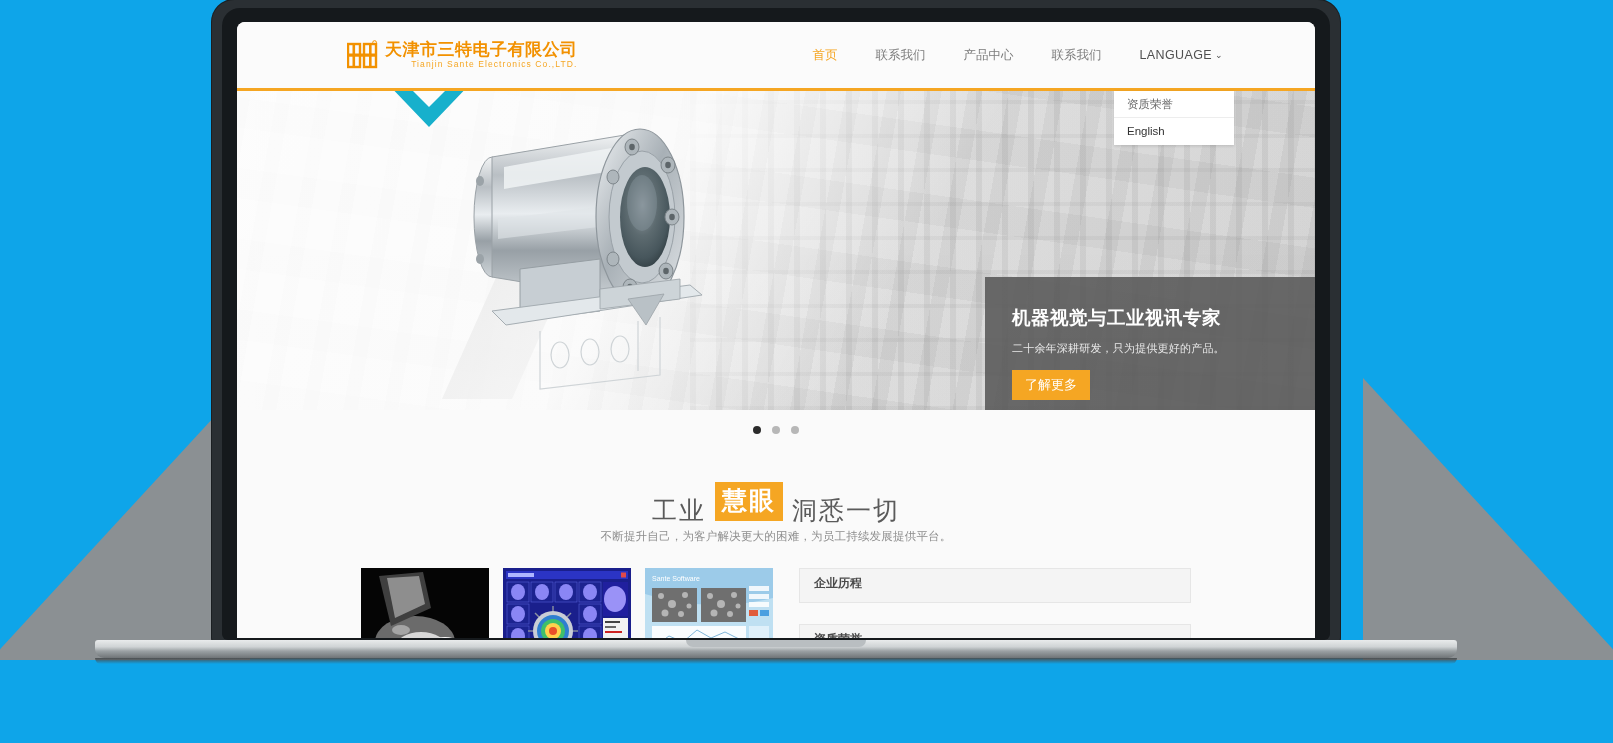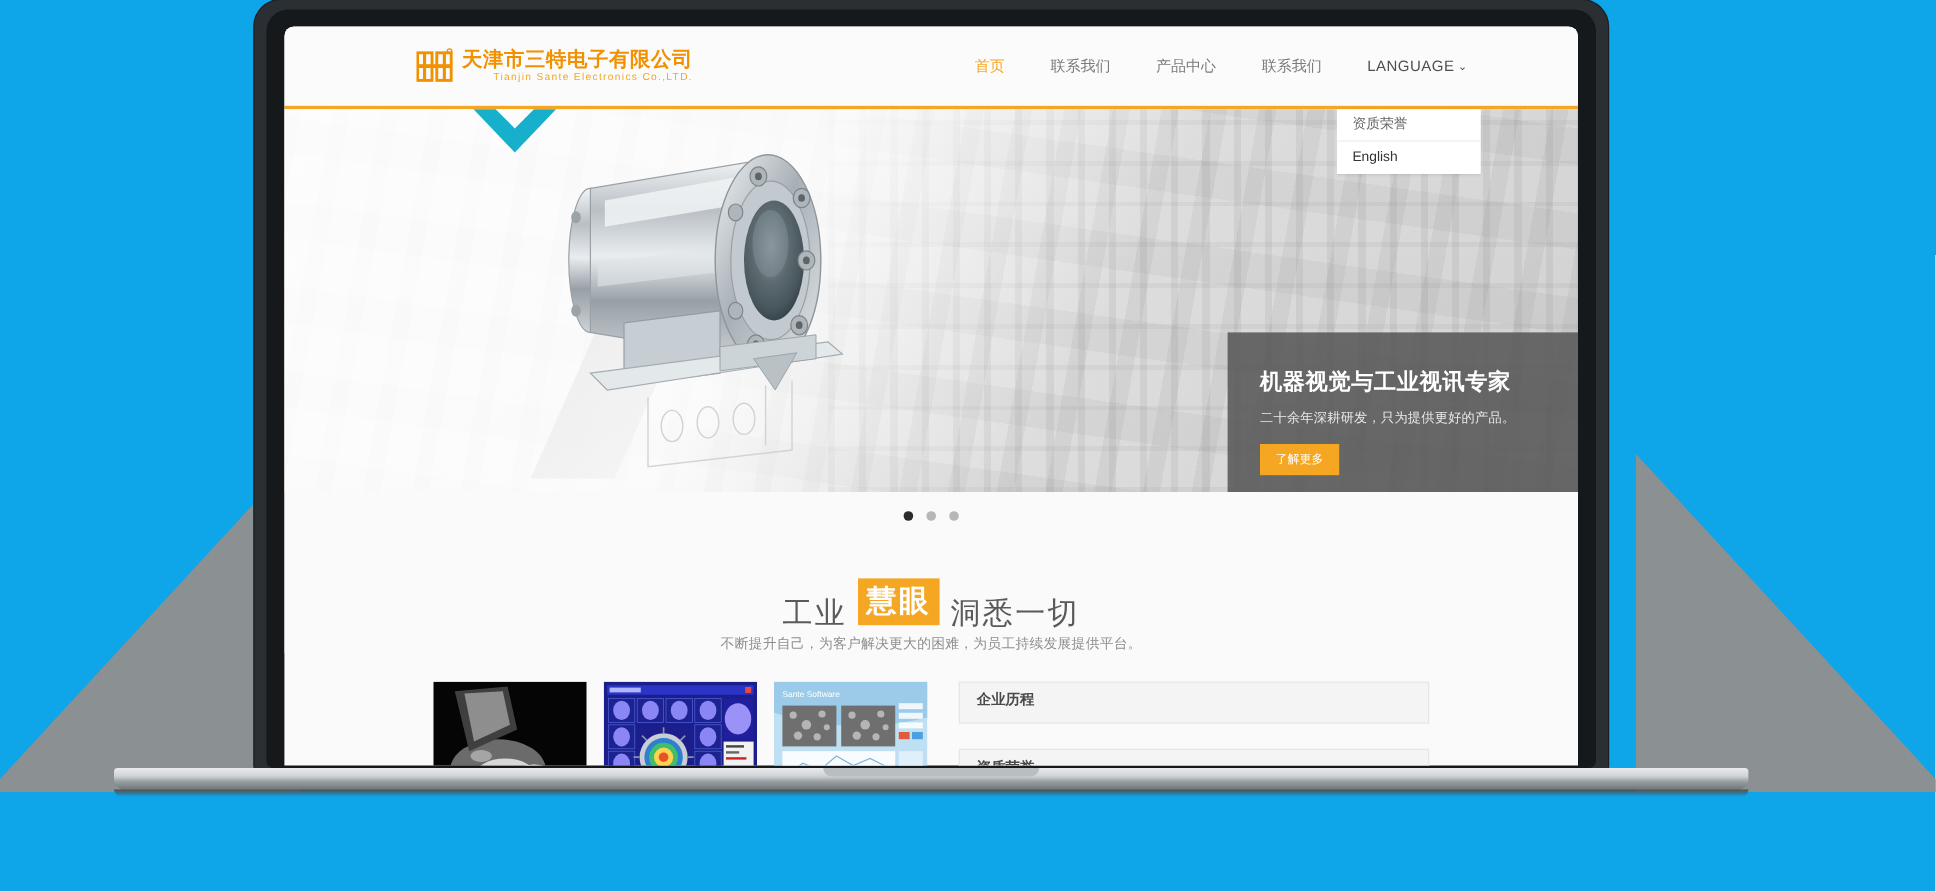--- a/index.html
+++ b/index.html
@@ -136,33 +136,33 @@
   .chevron {
     position: absolute; left: 148px; top: -10px;
     width: 88px; height: 52px;
     z-index: 5;
   }
   .hero-product {
     position: absolute; left: 195px; top: 8px; width: 310px; height: 300px; z-index: 4;
   }
   .hero-card {
     position: absolute; right: 0px; top: 186px;
-    width: 292px; height: 136px;
+    width: 330px; height: 136px;
     background: rgba(88,88,88,.88);
     padding: 28px 0 0 27px; z-index: 8;
   }
   .hero-title {
     color: #fff; font-size: 18.5px; font-weight: bold; letter-spacing: .5px;
   }
   .hero-sub {
     color: #e8e8e8; font-size: 11px; margin-top: 11px; letter-spacing: .2px;
   }
   .hero-btn {
     display: inline-block; margin-top: 14px;
-    background: #f5a623; color: #fff; font-size: 10px;
+    background: #f5a623; color: #fff; font-size: 13px;
     padding: 6px 13px; border: none; cursor: pointer; text-align: right;
   }
 
   
   .dots {
     display: flex; justify-content: center; align-items: center;
     gap: 11px; padding-top: 16px; background: #fafafa;
   }
   .dot { width: 8px; height: 8px; border-radius: 50%; background: #b7b7b7; cursor: pointer; }
   .dot.active { background: #2b2b2b; }

